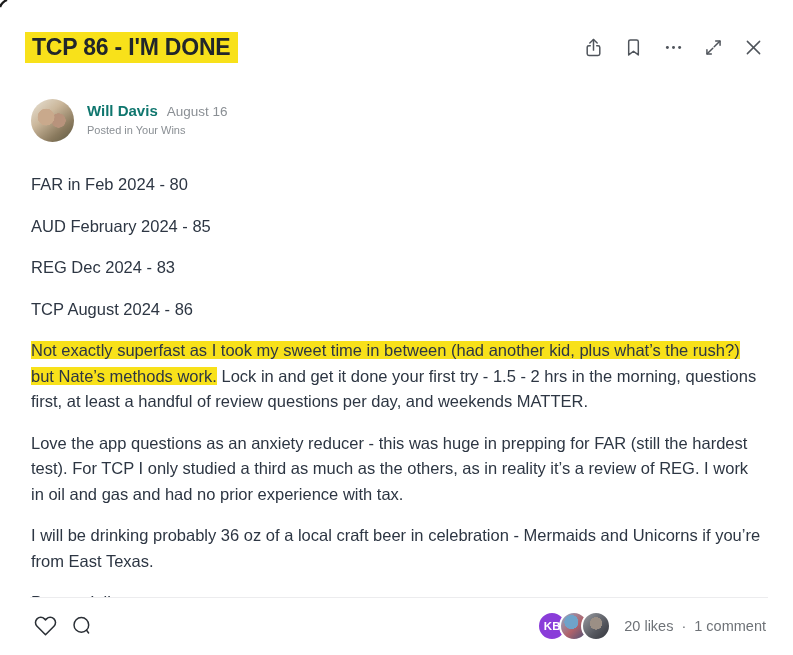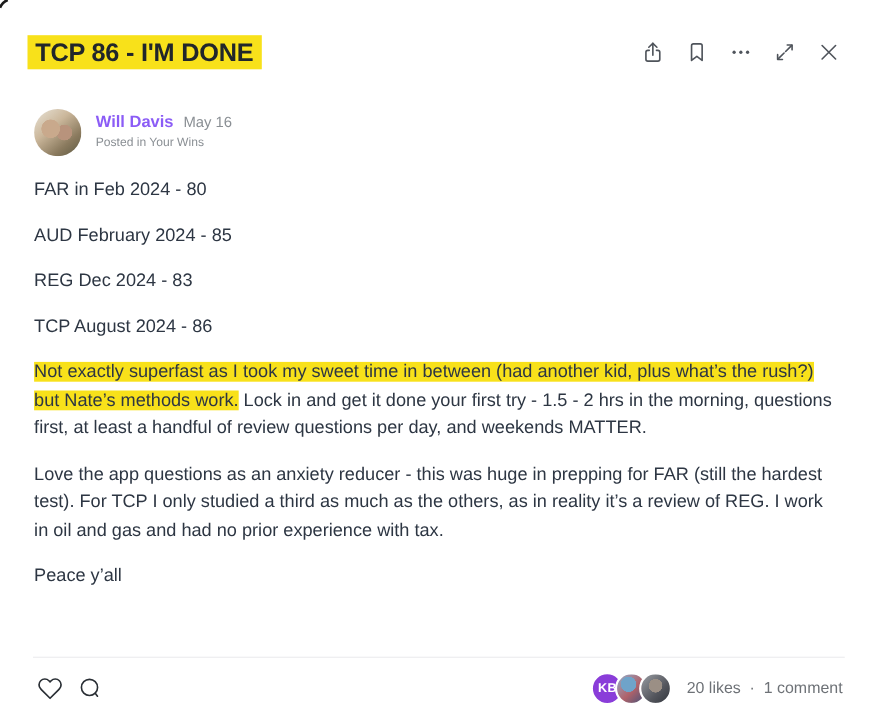--- a/index.html
+++ b/index.html
@@ -23,26 +23,26 @@
   .author { display:flex; margin:37px 0 0 31px; }
   .avatar {
     width:43px; height:43px; border-radius:50%; flex:none; cursor:pointer;
     background:
       radial-gradient(circle at 35% 42%, #c9a98c 0 22%, transparent 23%),
       radial-gradient(circle at 64% 50%, #b8937c 0 20%, transparent 21%),
       linear-gradient(140deg,#e9e4d8 0%, #cbb79b 38%, #8a7a5e 72%, #5c5840 100%);
   }
   .author-info { margin-left:13px; padding-top:3px; }
   .author-line1 { display:flex; align-items:baseline; gap:9px; }
-  .author-name { font-size:15px; font-weight:700; color:#8b5cf6; cursor:pointer; }
+  .author-name { font-size:15px; font-weight:700; color:#0f766e; cursor:pointer; }
   .author-date { font-size:13.5px; color:var(--muted-text,#8A8F94); }
   .author-sub { font-size:11px; color:var(--muted-text,#8A8F94); margin-top:5px; }
 
   
-  .content { margin:18px 28px 0 31px; font-size:16.5px; line-height:25.5px; color:var(--body-text,#2D3643); }
+  .content { margin:30px 28px 0 31px; font-size:16.5px; line-height:25.5px; color:var(--body-text,#2D3643); }
   .content p { margin:0 0 16px; }
   .hl { background:var(--highlight,#F8E11A); }
 
   
   .footer { position:absolute; left:0; right:0; bottom:0; height:58px; background:#fff; }
   .footer-divider { position:absolute; top:0; left:30px; right:25px; height:1px; background:var(--divider,#ECECEE); }
   .footer-row { display:flex; align-items:center; justify-content:space-between; height:100%; padding:0 27px 0 34px; }
   .footer-left { display:flex; align-items:center; gap:14px; color:#2A2F35; }
   .footer-right { display:flex; align-items:center; gap:8px; cursor:pointer; }
   .avatar-stack { display:flex; margin-right:5px; }
@@ -110,33 +110,34 @@
         </span>
       </button>
     </div>
   </div>
 
   <div class="author">
     <div class="avatar"></div>
     <div class="author-info">
       <div class="author-line1">
         <span class="author-name">Will Davis</span>
-        <span class="author-date">May 16</span>
+        <span class="author-date">August 16</span>
       </div>
       <div class="author-sub">Posted in Your Wins</div>
     </div>
   </div>
 
   <div class="content">
     <p>FAR in Feb 2024 - 80</p>
     <p>AUD February 2024 - 85</p>
     <p>REG Dec 2024 - 83</p>
     <p>TCP August 2024 - 86</p>
     <p><span class="hl">Not exactly superfast as I took my sweet time in between (had another kid, plus what’s the rush?) but Nate’s methods work.</span><span> Lock in and get it done your first try - 1.5 - 2 hrs in the morning, questions first, at least a handful of review questions per day, and weekends MATTER.</span></p>
     <p>Love the app questions as an anxiety reducer - this was huge in prepping for FAR (still the hardest test). For TCP I only studied a third as much as the others, as in reality it’s a review of REG. I work in oil and gas and had no prior experience with tax.</p>
+    <p>I will be drinking probably 36 oz of a local craft beer in celebration - Mermaids and Unicorns if you’re from East Texas.</p>
     <p>Peace y’all</p>
   </div>
 
   <div class="footer">
     <div class="footer-divider"></div>
     <div class="footer-row">
       <div class="footer-left">
         <button class="icon-btn" style="width:23px;height:23px;">
           <span>
             <svg width="23" height="23" viewBox="0 0 24 24" fill="none" stroke="currentColor" stroke-width="1.6" stroke-linecap="round" stroke-linejoin="round">

